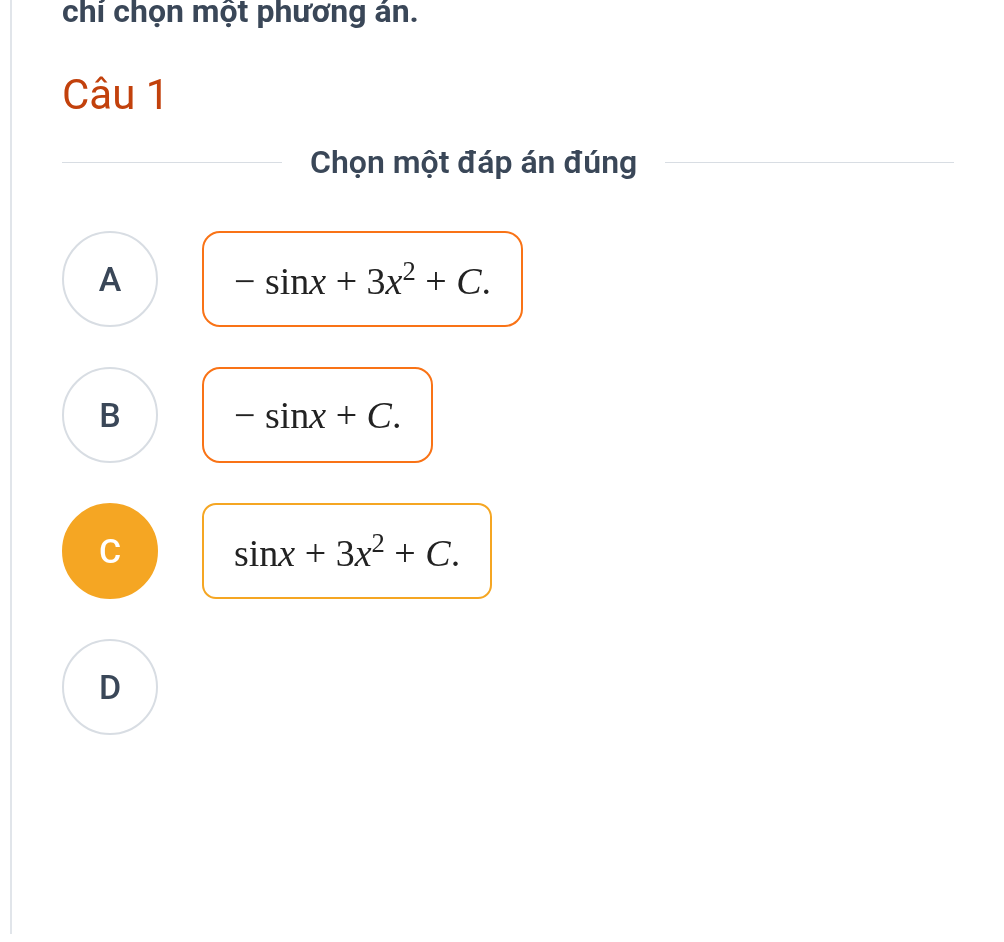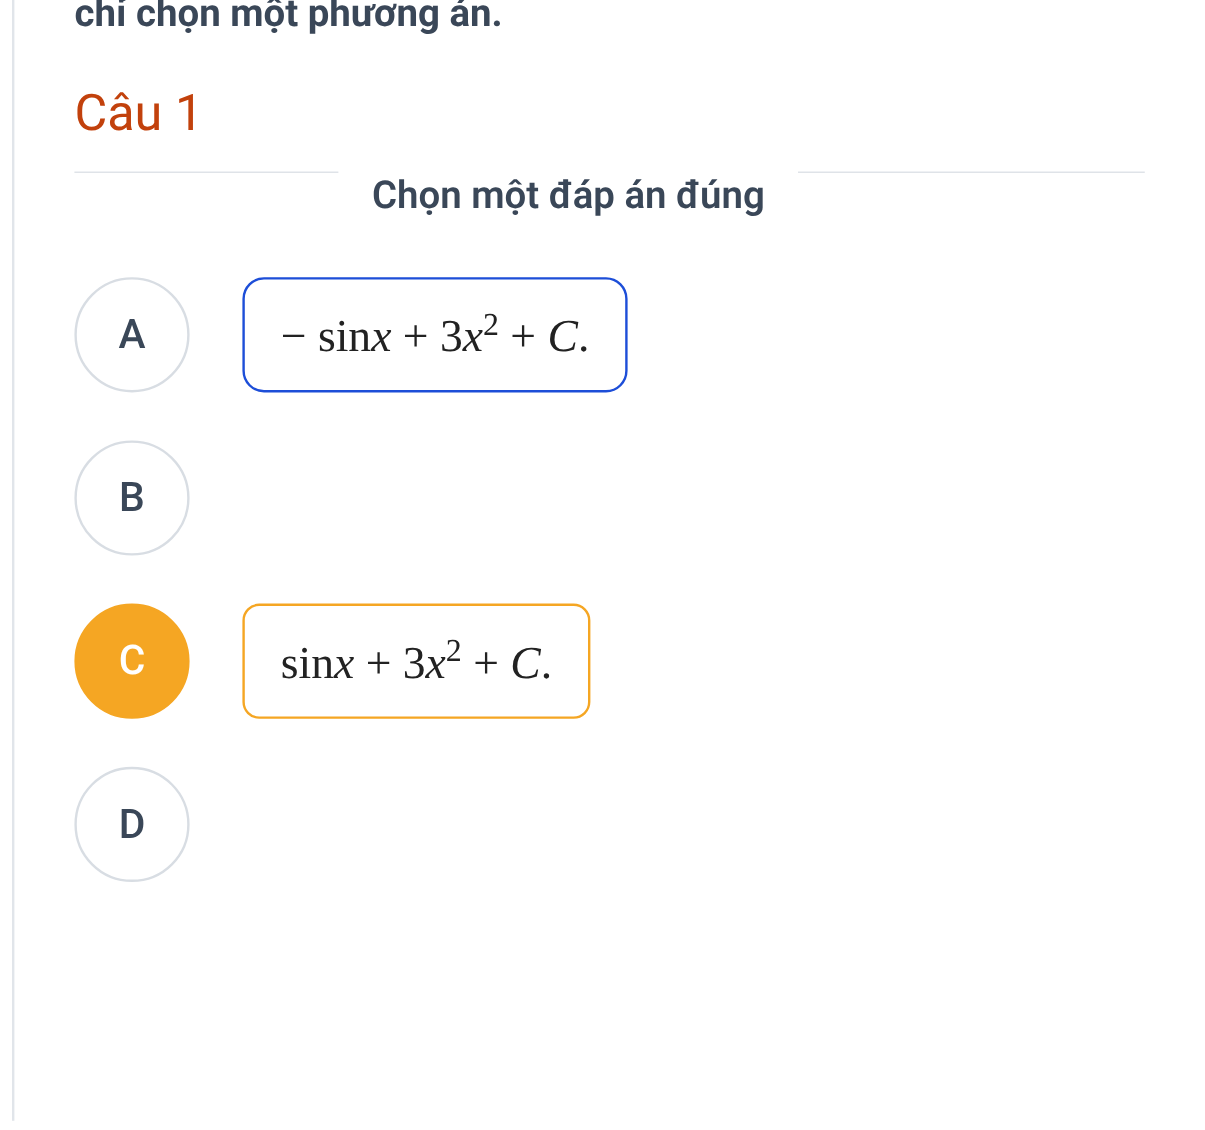--- a/index.html
+++ b/index.html
@@ -42,21 +42,21 @@
     font-style: italic;
     color: #222;
     font-size: 36px;
   }
   .math .rm { font-style: normal; }
   .math .sp { display:inline-block; width: 0.1em; }
   .math sup { font-size: 0.7em; vertical-align: super; font-style: normal; }
 
   .choose-row {
     display: flex;
-    align-items: flex-start;
+    align-items: center;
     margin-bottom: 50px;
   }
   .choose-row .line {
     flex: 1;
     height: 1px;
     background: #d8dde3;
   }
   .choose-row .line.left { max-width: 220px; }
   .choose-text {
     font-size: 32px;
@@ -77,21 +77,21 @@
     background: #fff;
     cursor: pointer;
   }
   .letter-circle.selected {
     background: #f5a623;
     border-color: #f5a623;
     color: #fff;
   }
 
   .answer-box {
-    border: 2px solid #1d4ed8;
+    border: 2px solid #f97316;
     border-radius: 18px;
     padding: 22px 30px;
     font-size: 36px;
     min-height: 96px;
     display: flex; align-items: center;
     cursor: pointer;
   }
   .answer-box.selected { border-color: #f5a623; border-radius: 14px; }
 
   .answer-box .math { font-size: 38px; }
@@ -114,20 +114,23 @@
 
   <div class="options">
       <div class="option-row">
         <div class="letter-circle">A</div>
         <div class="answer-box">
           <span class="math"><span class="rm">−</span> <span class="rm">sin</span>x <span class="rm">+</span> <span class="rm">3</span>x<sup>2</sup> <span class="rm">+</span> C<span class="rm">.</span></span>
         </div>
       </div>
       <div class="option-row">
         <div class="letter-circle">B</div>
+        <div class="answer-box">
+          <span class="math"><span class="rm">−</span> <span class="rm">sin</span>x <span class="rm">+</span> C<span class="rm">.</span></span>
+        </div>
       </div>
       <div class="option-row">
         <div class="letter-circle selected">C</div>
         <div class="answer-box selected">
           <span class="math"><span class="rm">sin</span>x <span class="rm">+</span> <span class="rm">3</span>x<sup>2</sup> <span class="rm">+</span> C<span class="rm">.</span></span>
         </div>
       </div>
       <div class="option-row">
         <div class="letter-circle">D</div>
       </div>

